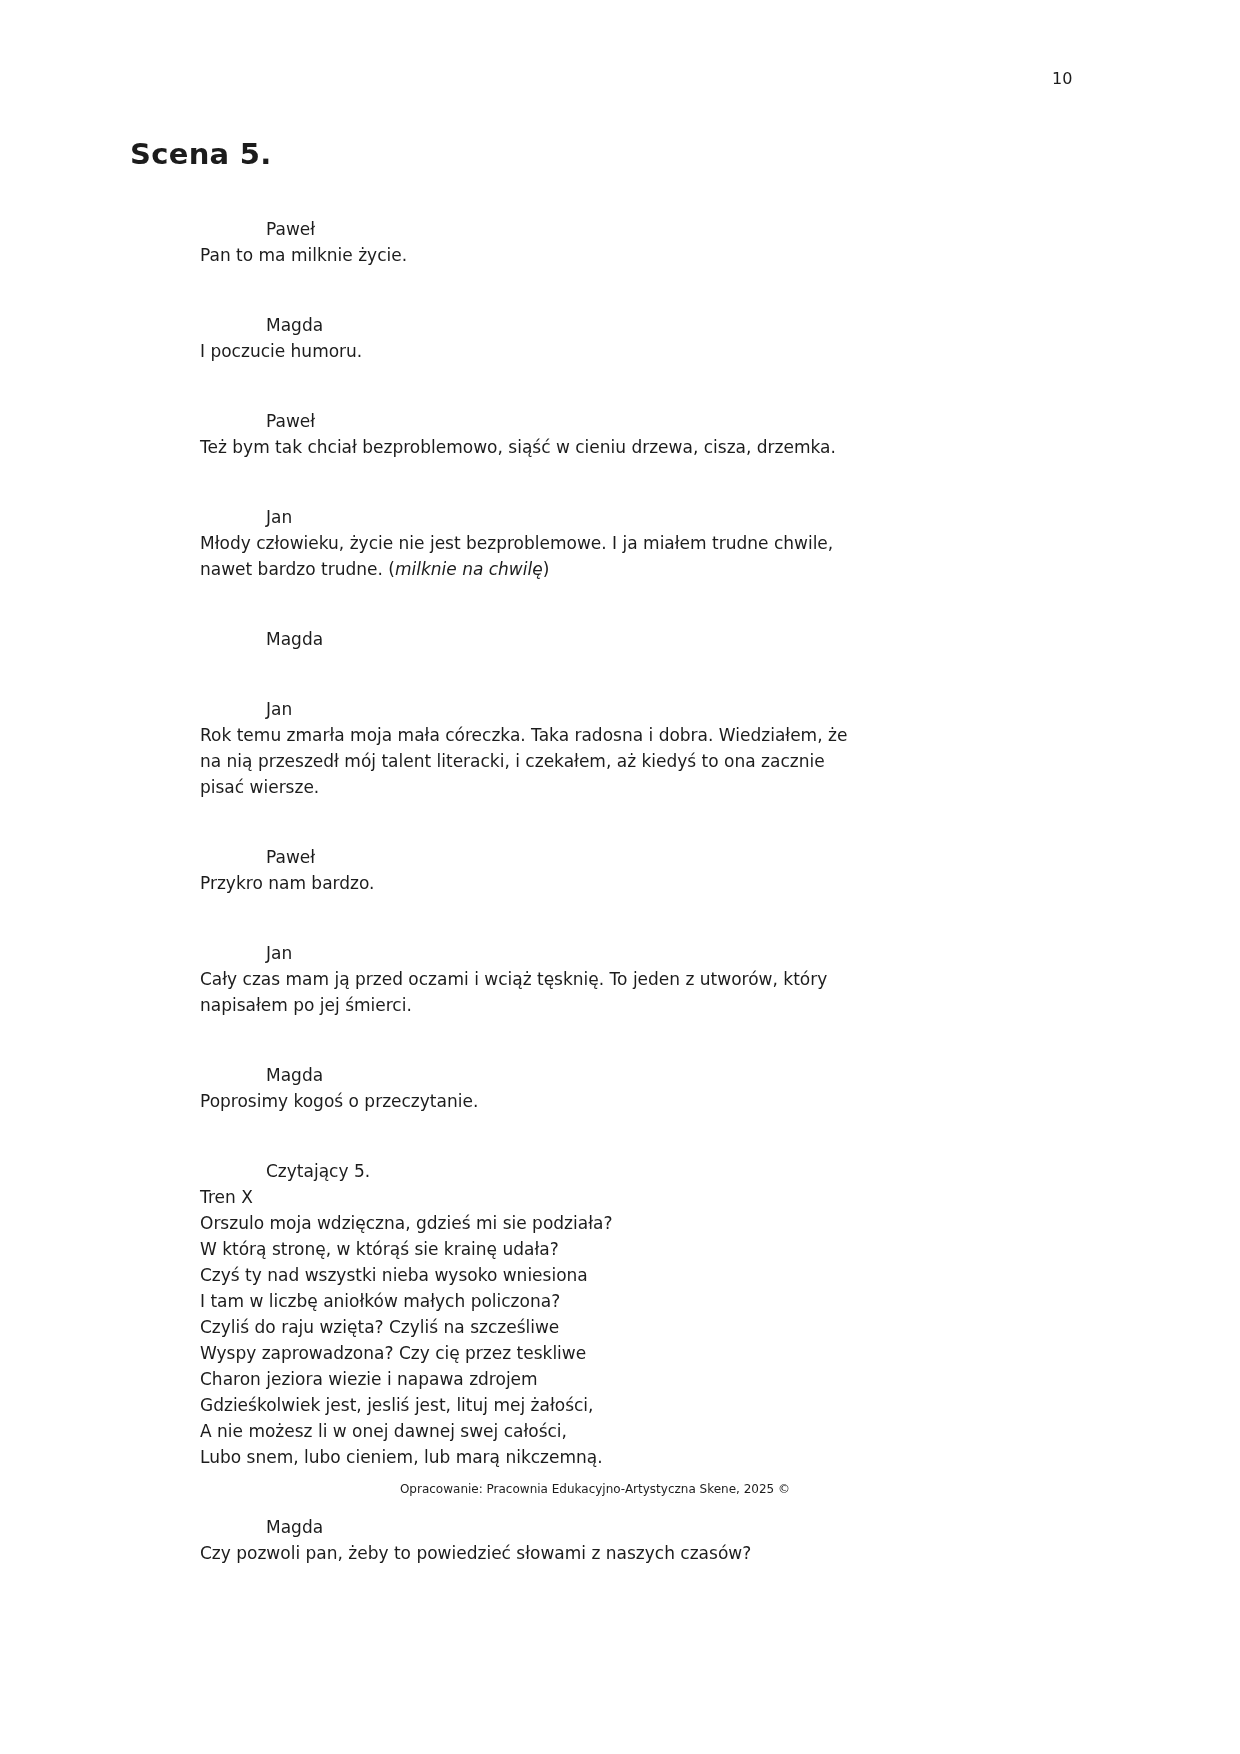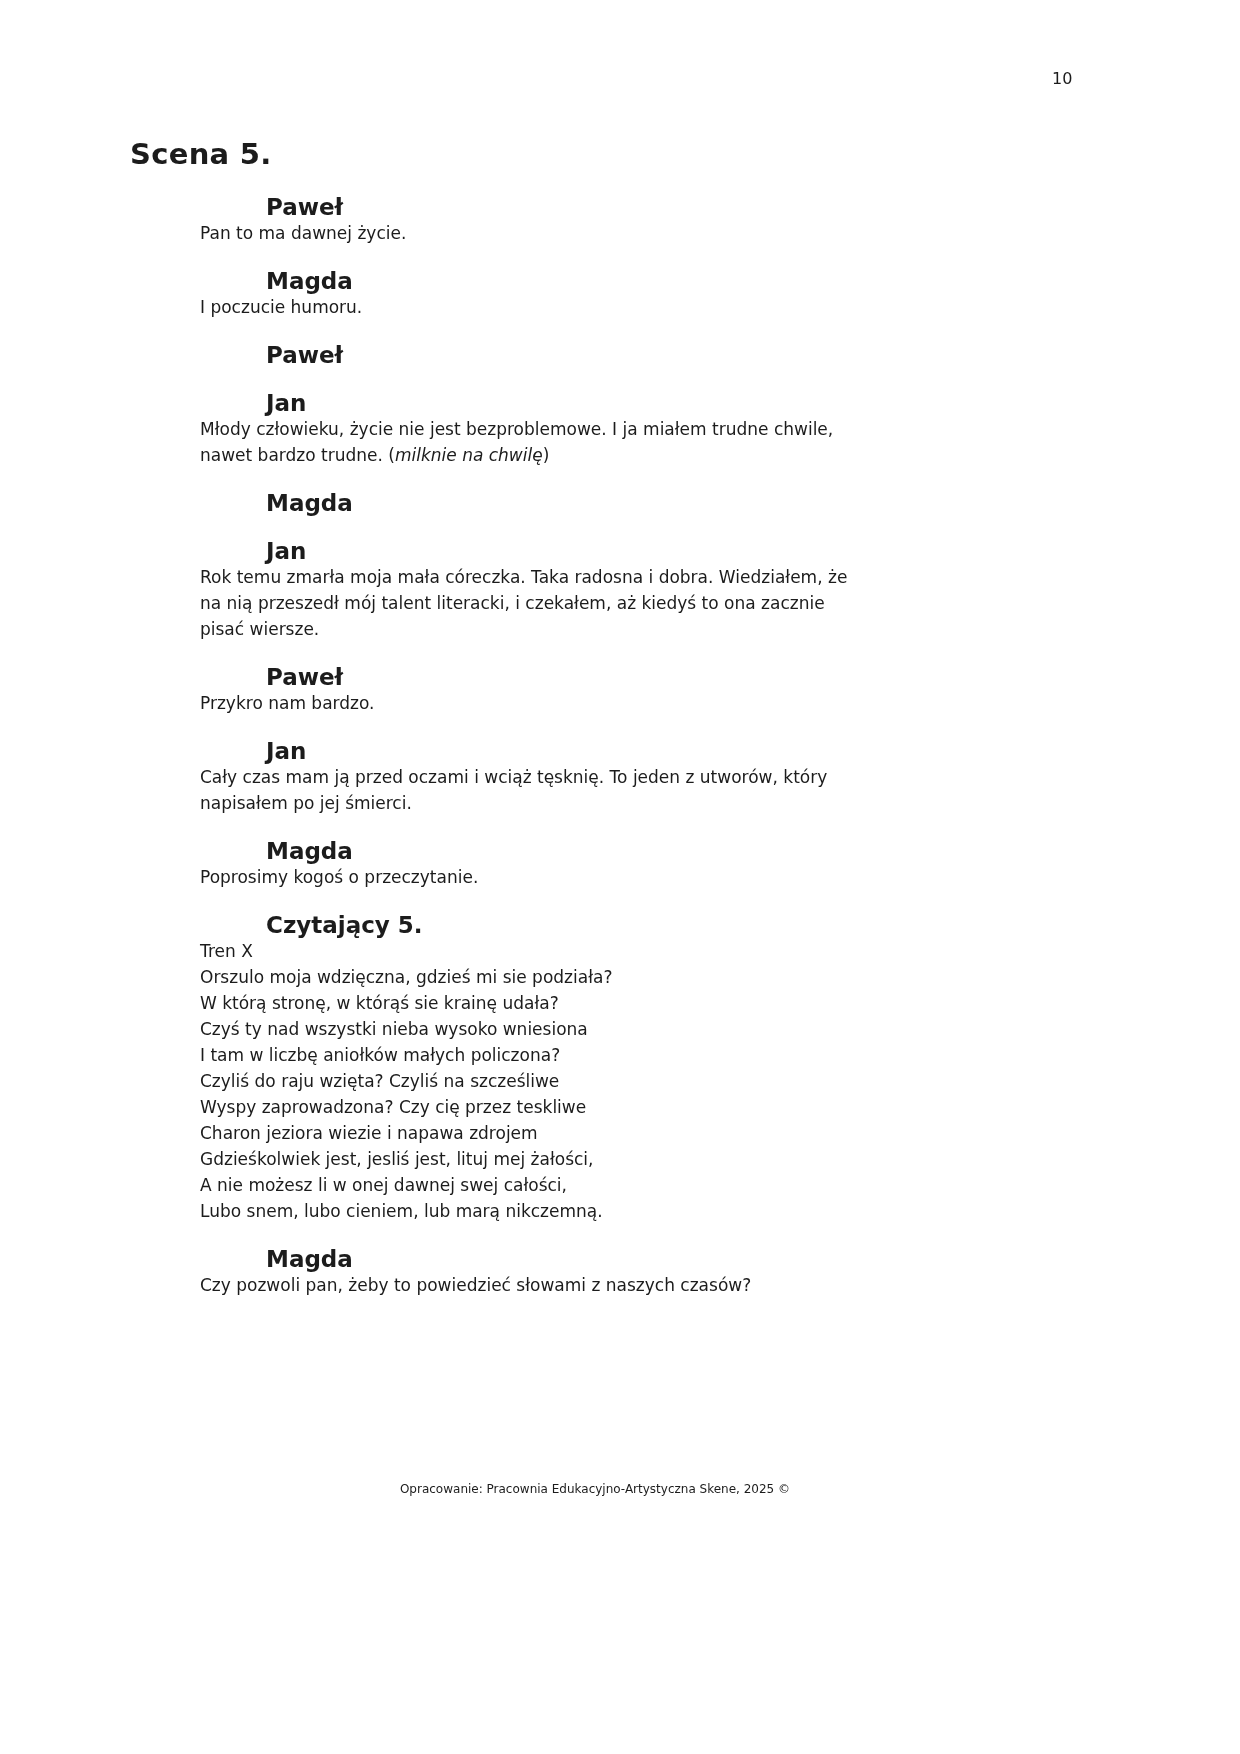--- a/index.html
+++ b/index.html
@@ -26,24 +26,25 @@
   .scene-title {
     font-size: 29px;
     font-weight: bold;
     line-height: 36px;
     margin-left: -70px;
     margin-bottom: 4px;
     letter-spacing: 0.3px;
   }
   .dialogue-block { margin-top: 22px; }
   .speaker {
-    font-weight: bold;
+    font-weight: normal;
     margin-left: 66px;
-    font-size: 23px;
+    font-size: 17px;
     line-height: 26px;
+    margin-top: 44px;
   }
   .line {
     font-size: 17px;
     line-height: 26px;
     white-space: nowrap;
   }
   .line .italic { font-style: italic; }
   .footer {
     position: absolute;
     top: 1478px;
@@ -60,28 +61,29 @@
 <div class="page">
 
   <div class="page-number">10</div>
 
   <div class="content">
     <div class="scene-title">Scena 5.</div>
 
     <div>
         <div class="dialogue-block">
           <div class="speaker">Paweł</div>
-          <div class="line"><span>Pan to ma dawnej życie.</span></div>
+          <div class="line"><span>Pan to ma milknie życie.</span></div>
         </div>
         <div class="dialogue-block">
           <div class="speaker">Magda</div>
           <div class="line"><span>I poczucie humoru.</span></div>
         </div>
         <div class="dialogue-block">
           <div class="speaker">Paweł</div>
+          <div class="line"><span>Też bym tak chciał bezproblemowo, siąść w cieniu drzewa, cisza, drzemka.</span></div>
         </div>
         <div class="dialogue-block">
           <div class="speaker">Jan</div>
           <div class="line"><span>Młody człowieku, życie nie jest bezproblemowe. I ja miałem trudne chwile,</span></div>
           <div class="line"><span>nawet bardzo trudne. (</span><span class="italic">milknie na chwilę</span><span>)</span></div>
         </div>
         <div class="dialogue-block">
           <div class="speaker">Magda</div>
         </div>
         <div class="dialogue-block">

